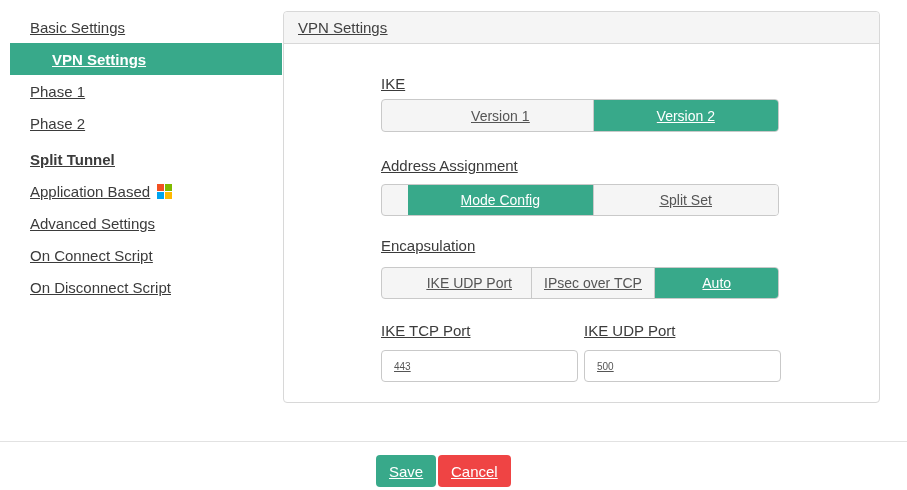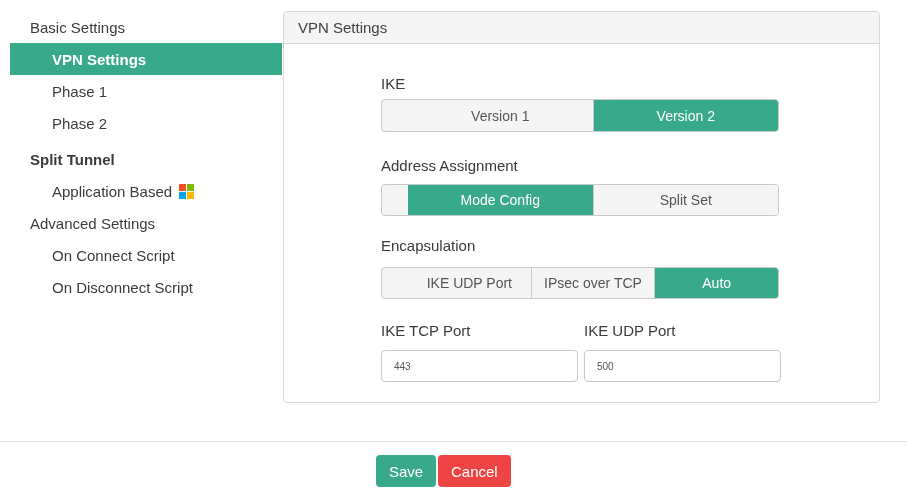--- a/index.html
+++ b/index.html
@@ -1,24 +1,24 @@
 <!DOCTYPE html>
 <html><head>
 <meta charset="utf-8">
 <style>
-  * { margin:0; padding:0; box-sizing:border-box; }
+  * { margin:0; padding:0; box-sizing:border-box;text-decoration:underline; }
   html,body { width:907px; height:490px; background:#ffffff;
               font-family:"Liberation Sans", sans-serif; position:relative; overflow:hidden; }
 
   
   .sidebar { position:absolute; left:0; top:11px; width:283px; }
   .side-item { height:32px; display:flex; align-items:center;
                font-size:15px; color:#3b3b3b; cursor:pointer; }
   .side-item.group { padding-left:30px; }
-  .side-item.child { padding-left:52px; }
+  .side-item.child { padding-left:30px; }
   .side-item.bold  { font-weight:bold; }
   .side-item.mt4   { margin-top:4px; }
   .side-item.selected { background:#38a98a; color:#ffffff; font-weight:bold;
                         margin-left:10px; width:272px; padding-left:42px; }
   .win-icon { display:inline-grid; grid-template-columns:7px 7px; grid-template-rows:7px 7px;
               gap:1px; margin-left:7px; }
   .win-icon span { display:block; }
   .win-red    { background:#f25022; }
   .win-green  { background:#7fba00; }
   .win-blue   { background:#00a4ef; }

